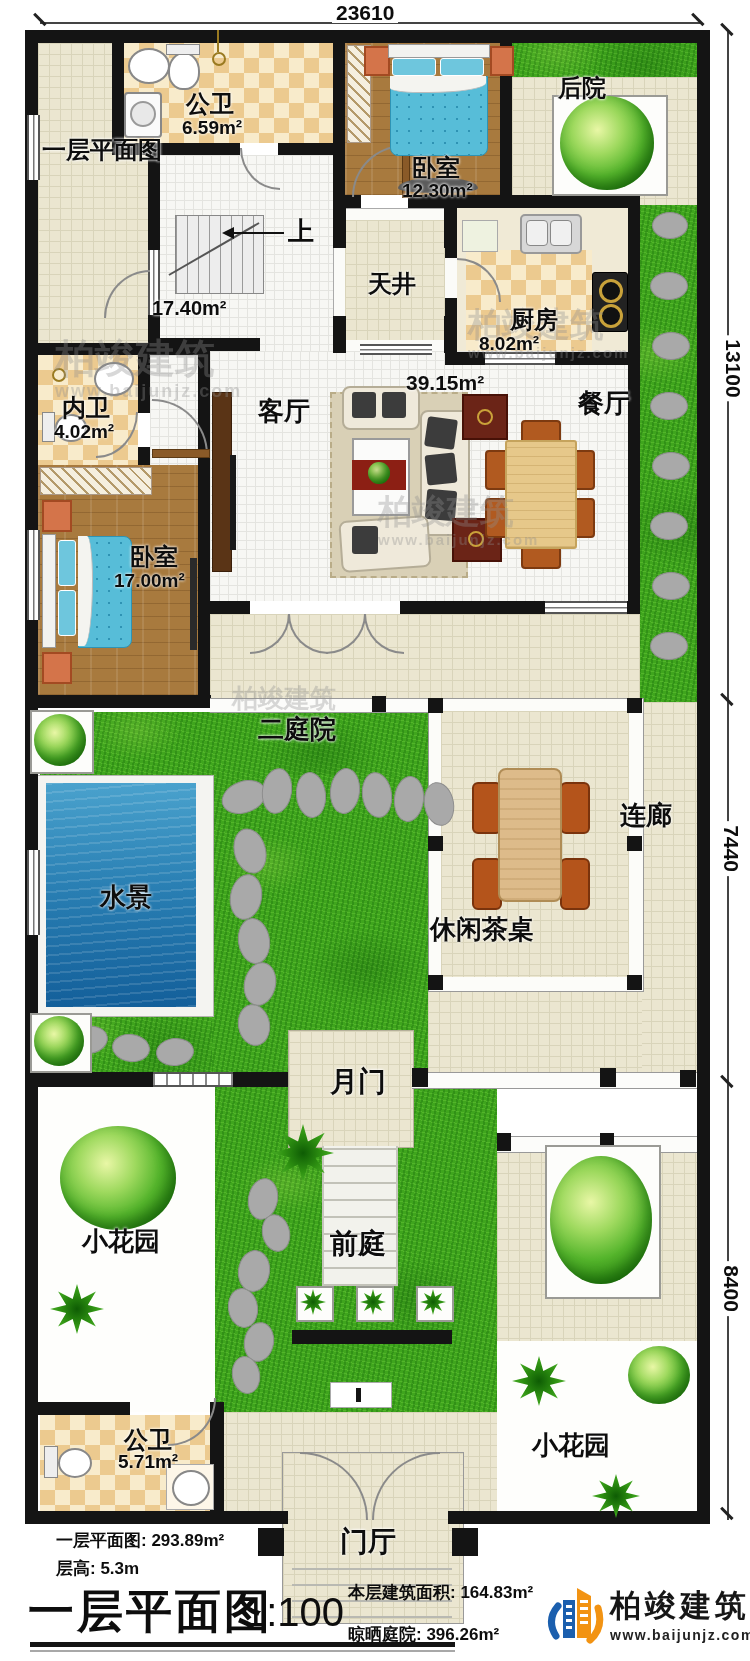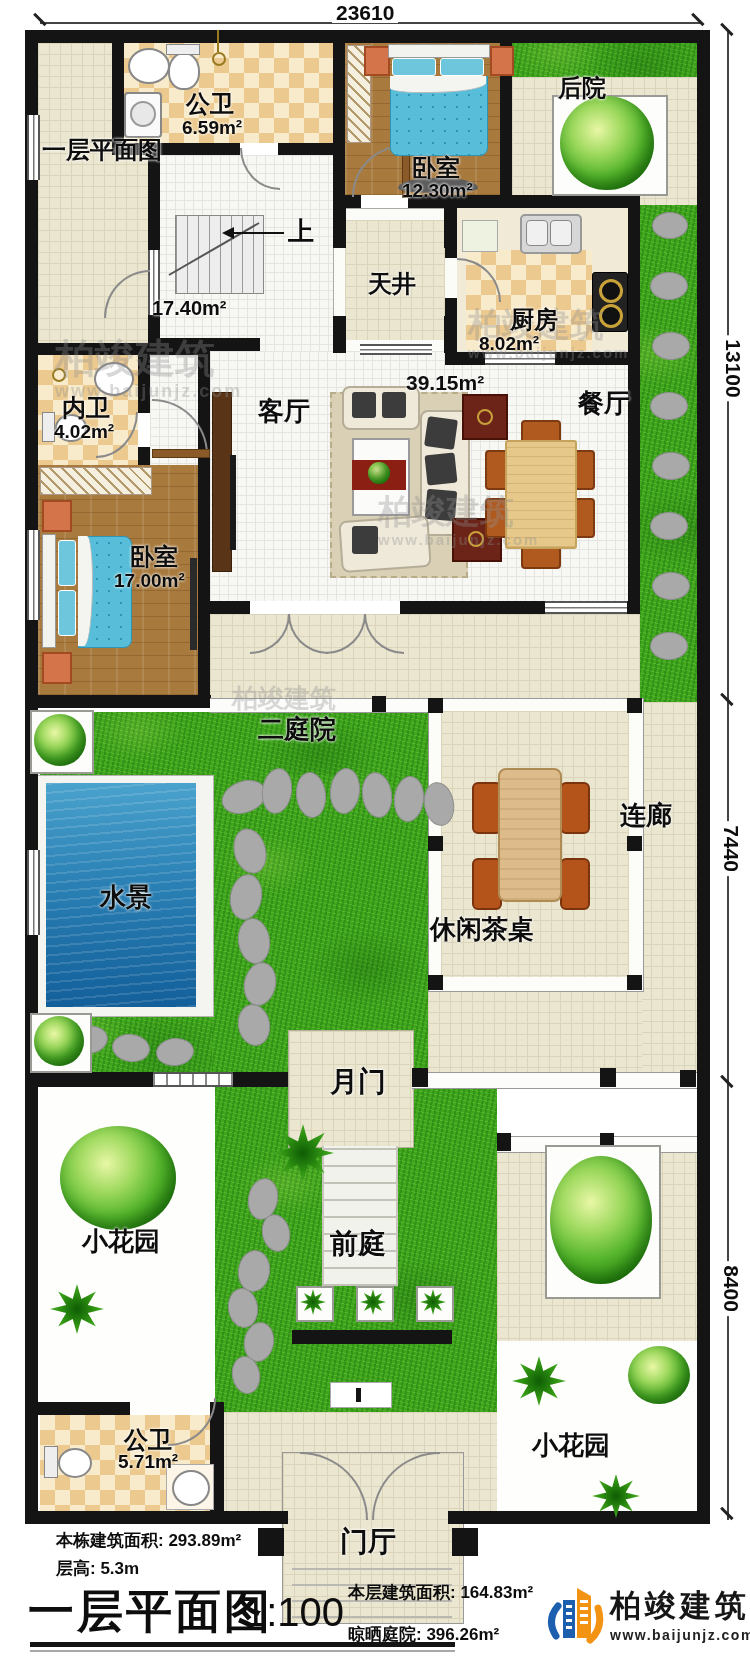--- a/index.html
+++ b/index.html
@@ -378,21 +378,21 @@
   <div class="lbl" style="left:332px;top:2px;font-size:21px;background:#fff;padding:0 4px;">23610</div>
   <div class="dimline" style="left:727px;top:30px;width:1.5px;height:1490px;"></div>
   <div class="tick" style="left:719px;top:28px;"></div>
   <div class="tick" style="left:719px;top:698px;"></div>
   <div class="tick" style="left:719px;top:1080px;"></div>
   <div class="tick" style="left:719px;top:1512px;"></div>
   <div class="lbl" style="left:700px;top:358px;font-size:21px;transform:rotate(90deg);transform-origin:center;background:#fff;padding:0 4px;">13100</div>
   <div class="lbl" style="left:704px;top:838px;font-size:21px;transform:rotate(90deg);transform-origin:center;background:#fff;padding:0 4px;">7440</div>
   <div class="lbl" style="left:704px;top:1278px;font-size:21px;transform:rotate(90deg);transform-origin:center;background:#fff;padding:0 4px;">8400</div>
 
-  <div class="lbl" style="left:56px;top:1532px;font-size:17px;text-shadow:none;">本栋建筑面积: 293.89m²</div>
+  <div class="lbl" style="left:56px;top:1532px;font-size:17px;text-shadow:none;">一层平面图: 293.89m²</div>
   <div class="lbl" style="left:56px;top:1560px;font-size:17px;text-shadow:none;">层高: 5.3m</div>
   <div class="lbl" style="left:28px;top:1588px;font-size:46px;letter-spacing:3px;text-shadow:none;">一层平面图</div>
   <div class="lbl" style="left:244px;top:1592px;font-size:40px;font-weight:400;text-shadow:none;">1:100</div>
   <div class="abs" style="left:30px;top:1642px;width:425px;height:5px;background:#141414;"></div>
   <div class="abs" style="left:30px;top:1650px;width:425px;height:2px;background:#a8a8a8;"></div>
   <div class="lbl" style="left:348px;top:1584px;font-size:17px;text-shadow:none;">本层建筑面积: 164.83m²</div>
   <div class="lbl" style="left:348px;top:1626px;font-size:17px;text-shadow:none;">晾晒庭院: 396.26m²</div>
 
   <div class="abs" style="left:546px;top:1584px;width:58px;height:62px;">
     <svg width="58" height="62" viewBox="0 0 58 62">

